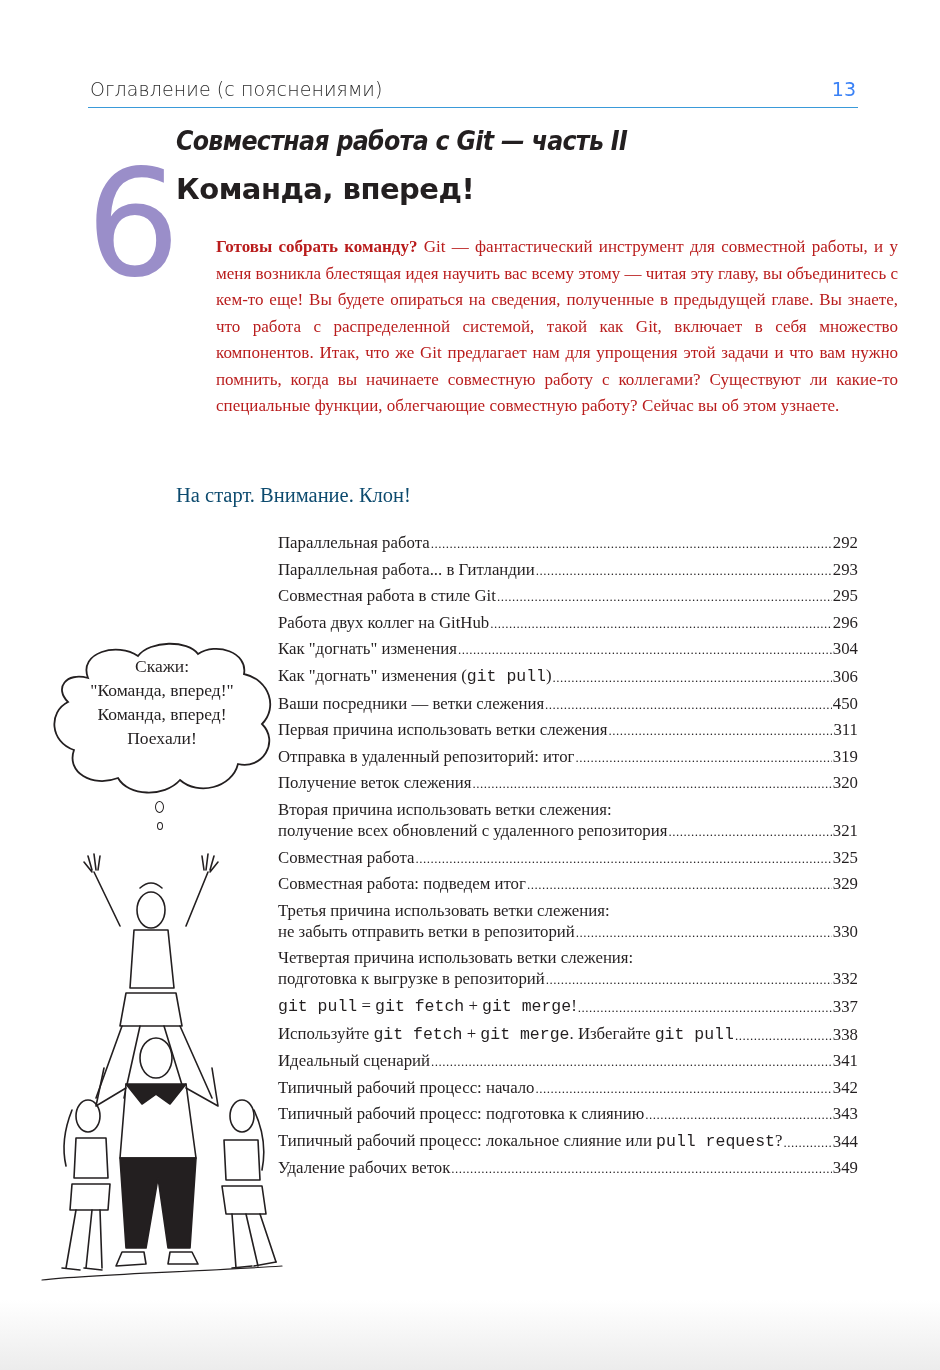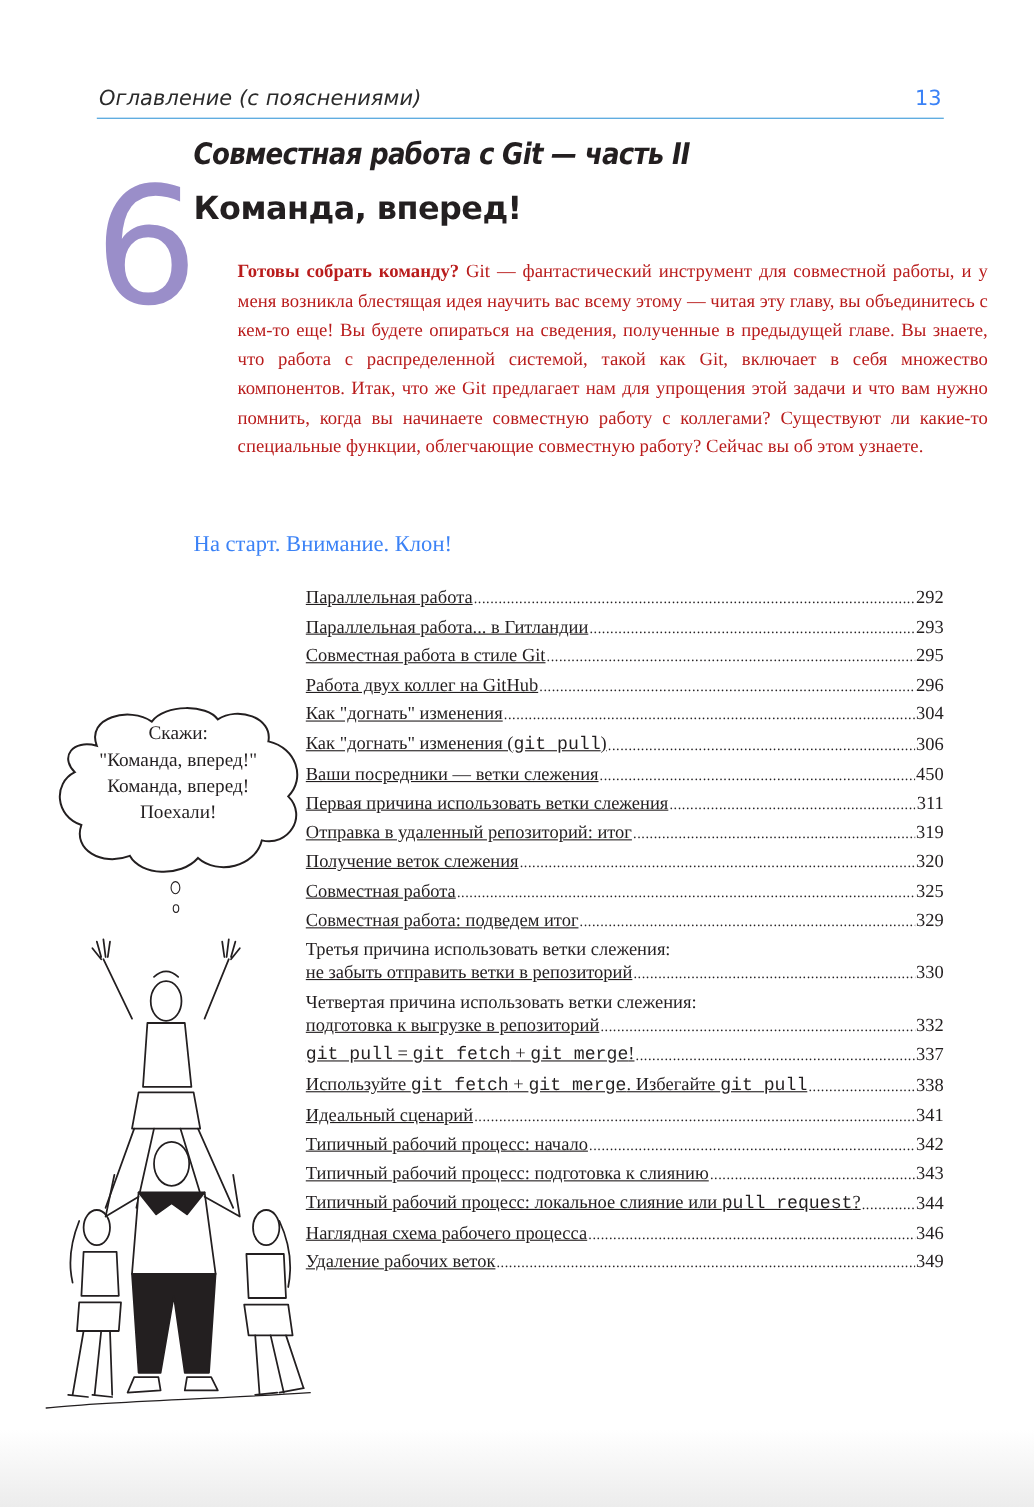--- a/index.html
+++ b/index.html
@@ -12,21 +12,21 @@
   }
 
   
   .running-header {
     position: absolute; left: 88px; top: 78px; width: 770px; height: 30px;
     border-bottom: 1.5px solid #3a9ad9;
   }
   .running-header .title {
     position: absolute; left: 2px; top: 0;
     font-family: "DejaVu Sans", sans-serif; font-size: 19px; color: #2b2b2b;
-    letter-spacing: 0.1px; font-weight: 300; font-style: italic;
+    letter-spacing: 0.1px; font-weight: 300;
   }
   .running-header .page-num {
     position: absolute; right: 2px; top: 0;
     font-family: "DejaVu Sans", sans-serif; font-size: 19px; color: #3b82f6;
   }
 
   
   .chapter-number {
     position: absolute; left: 86px; top: 150px;
     font-family: "DejaVu Sans", sans-serif; font-size: 148px; line-height: 1;
@@ -48,32 +48,32 @@
   
   .intro {
     position: absolute; left: 176px; top: 234px; width: 682px;
     font-size: 17px; line-height: 26.5px; text-align: justify;
     color: #b91c1c;
     margin-left: 40px;
   }
   .intro .lead { font-weight: 700; }
   .intro-tagline {
     position: absolute; left: 176px; top: 482px;
-    font-size: 20.5px; line-height: 26.5px; color: #3b82f6;
+    font-size: 20.5px; line-height: 26.5px; color: #0c4a6e;
   }
 
   
   .toc {
     position: absolute; left: 278px; top: 532px; width: 580px;
     font-size: 16.8px; line-height: 21px; color: #231f20;
   }
   .toc-entry { display: flex; align-items: flex-end; margin-bottom: 5.6px; }
   .toc-entry.two-line { flex-direction: column; align-items: stretch; margin-bottom: 5.6px; }
   .toc-entry.two-line .line2 { display: flex; align-items: flex-end; }
-  .toc-label { white-space: nowrap; text-decoration: underline; }
+  .toc-label { white-space: nowrap; }
   .toc-dots {
     flex: 1; overflow: hidden; white-space: nowrap; margin: 0 1px;
     letter-spacing: 0.5px; font-size: 13px; line-height: 18px; color: #231f20;
   }
   .toc-dots::after {
     content: "..............................................................................................................................................................................................................";
   }
   .toc-page { white-space: nowrap; }
   .mono { font-family: "Liberation Mono", "DejaVu Sans Mono", monospace; font-size: 16.5px; }
 
@@ -202,20 +202,28 @@
       <div class="toc-entry">
         <span class="toc-label">Отправка в удаленный репозиторий: итог</span>
         <span class="toc-dots"></span>
         <span class="toc-page">319</span>
       </div>
       <div class="toc-entry">
         <span class="toc-label">Получение веток слежения</span>
         <span class="toc-dots"></span>
         <span class="toc-page">320</span>
       </div>
+      <div class="toc-entry two-line">
+        <div>Вторая причина использовать ветки слежения:</div>
+        <div class="line2">
+          <span class="toc-label">получение всех обновлений с удаленного репозитория</span>
+          <span class="toc-dots"></span>
+          <span class="toc-page">321</span>
+        </div>
+      </div>
       <div class="toc-entry">
         <span class="toc-label">Совместная работа</span>
         <span class="toc-dots"></span>
         <span class="toc-page">325</span>
       </div>
       <div class="toc-entry">
         <span class="toc-label">Совместная работа: подведем итог</span>
         <span class="toc-dots"></span>
         <span class="toc-page">329</span>
       </div>
@@ -259,25 +267,20 @@
         <span class="toc-label">Типичный рабочий процесс: подготовка к слиянию</span>
         <span class="toc-dots"></span>
         <span class="toc-page">343</span>
       </div>
       <div class="toc-entry">
         <span class="toc-label"><span>Типичный рабочий процесс: локальное слияние или </span><span class="mono">pull request</span><span>?</span></span>
         <span class="toc-dots"></span>
         <span class="toc-page">344</span>
       </div>
       <div class="toc-entry">
-        <span class="toc-label">Наглядная схема рабочего процесса</span>
-        <span class="toc-dots"></span>
-        <span class="toc-page">346</span>
-      </div>
-      <div class="toc-entry">
         <span class="toc-label">Удаление рабочих веток</span>
         <span class="toc-dots"></span>
         <span class="toc-page">349</span>
       </div>
     </div>
 
 </div>
 
 <div class="page-bottom-fade"></div>
 

